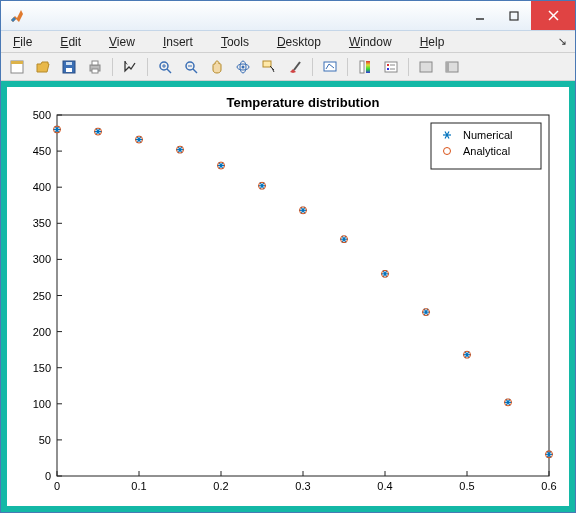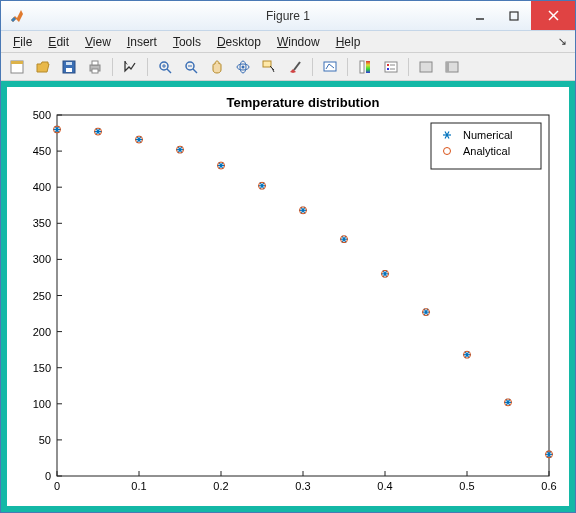--- a/index.html
+++ b/index.html
@@ -44,21 +44,21 @@
   .winbtn.close { background: #e04343; color: #fff; width: 44px; font-size: 14px;}
 
   
   .menubar {
     height: 22px;
     background: #f0f0f0;
     border-bottom: 1px solid #d0d0d0;
     display: flex;
     align-items: center;
     padding: 0 6px;
-    gap: 4px;
+    gap: 16px;
     position: relative;
   }
   .menuitem {
     padding: 2px 6px;
     color: #222;
     cursor: default;
   }
   .menuitem .ul { text-decoration: underline; }
   .menu-right {
     margin-left: auto;
@@ -104,21 +104,20 @@
 </head>
 <body>
 
 <div class="titlebar">
   <span class="app-icon">
     <svg width="16" height="16" viewBox="0 0 16 16">
       <path d="M2 12 L6 8 L8 10 L12 2 L14 6 L10 14 L7 11 L4 14 Z" fill="#e07a2e"></path>
       <path d="M2 12 L5 9 L7 11 L4 14 Z" fill="#3b7fb5"></path>
     </svg>
   </span>
-  <div class="title">Figure 1</div>
   <div class="winbtns">
     <div class="winbtn">
       <svg width="10" height="10">
           <line x1="1" y1="8" x2="9" y2="8" stroke="#333" stroke-width="1.5"></line>
         </svg>
     </div>
     <div class="winbtn">
       <svg width="10" height="10">
           <rect x="1" y="1" width="8" height="8" fill="none" stroke="#333" stroke-width="1.2"></rect>
         </svg>

